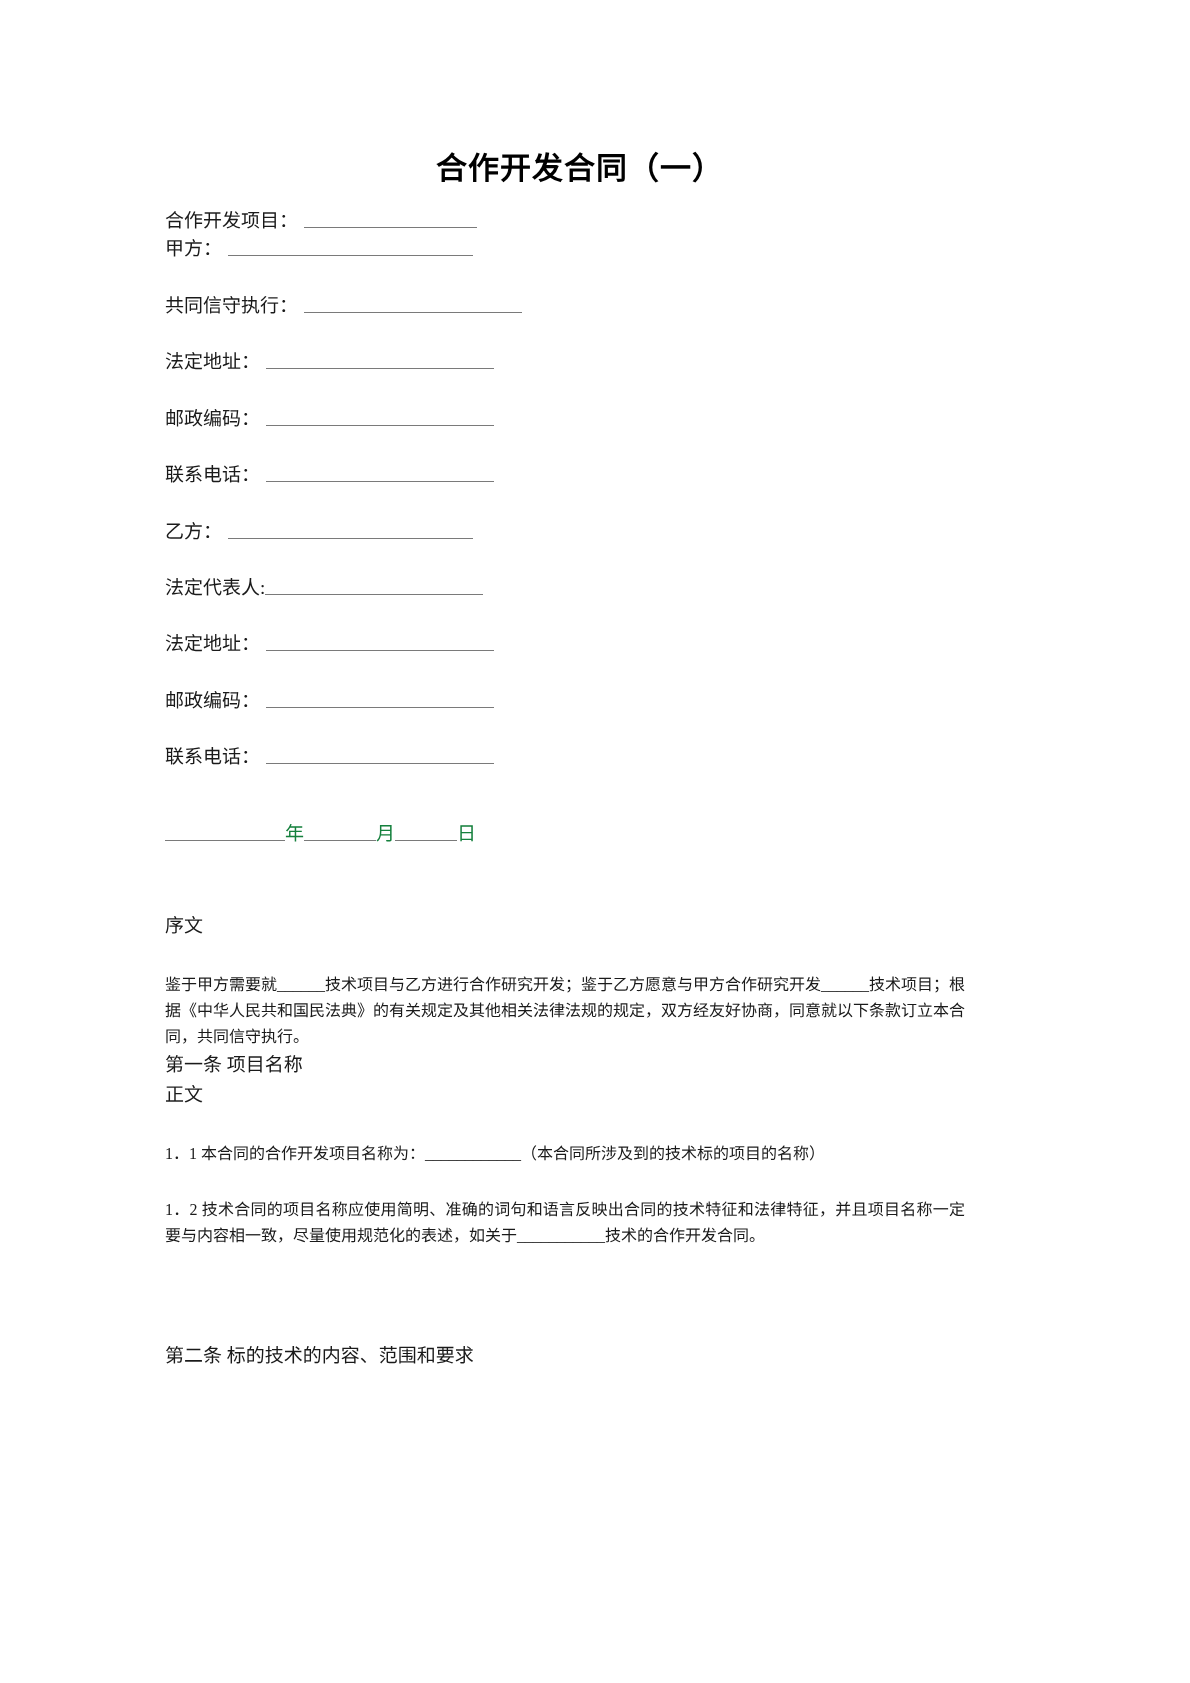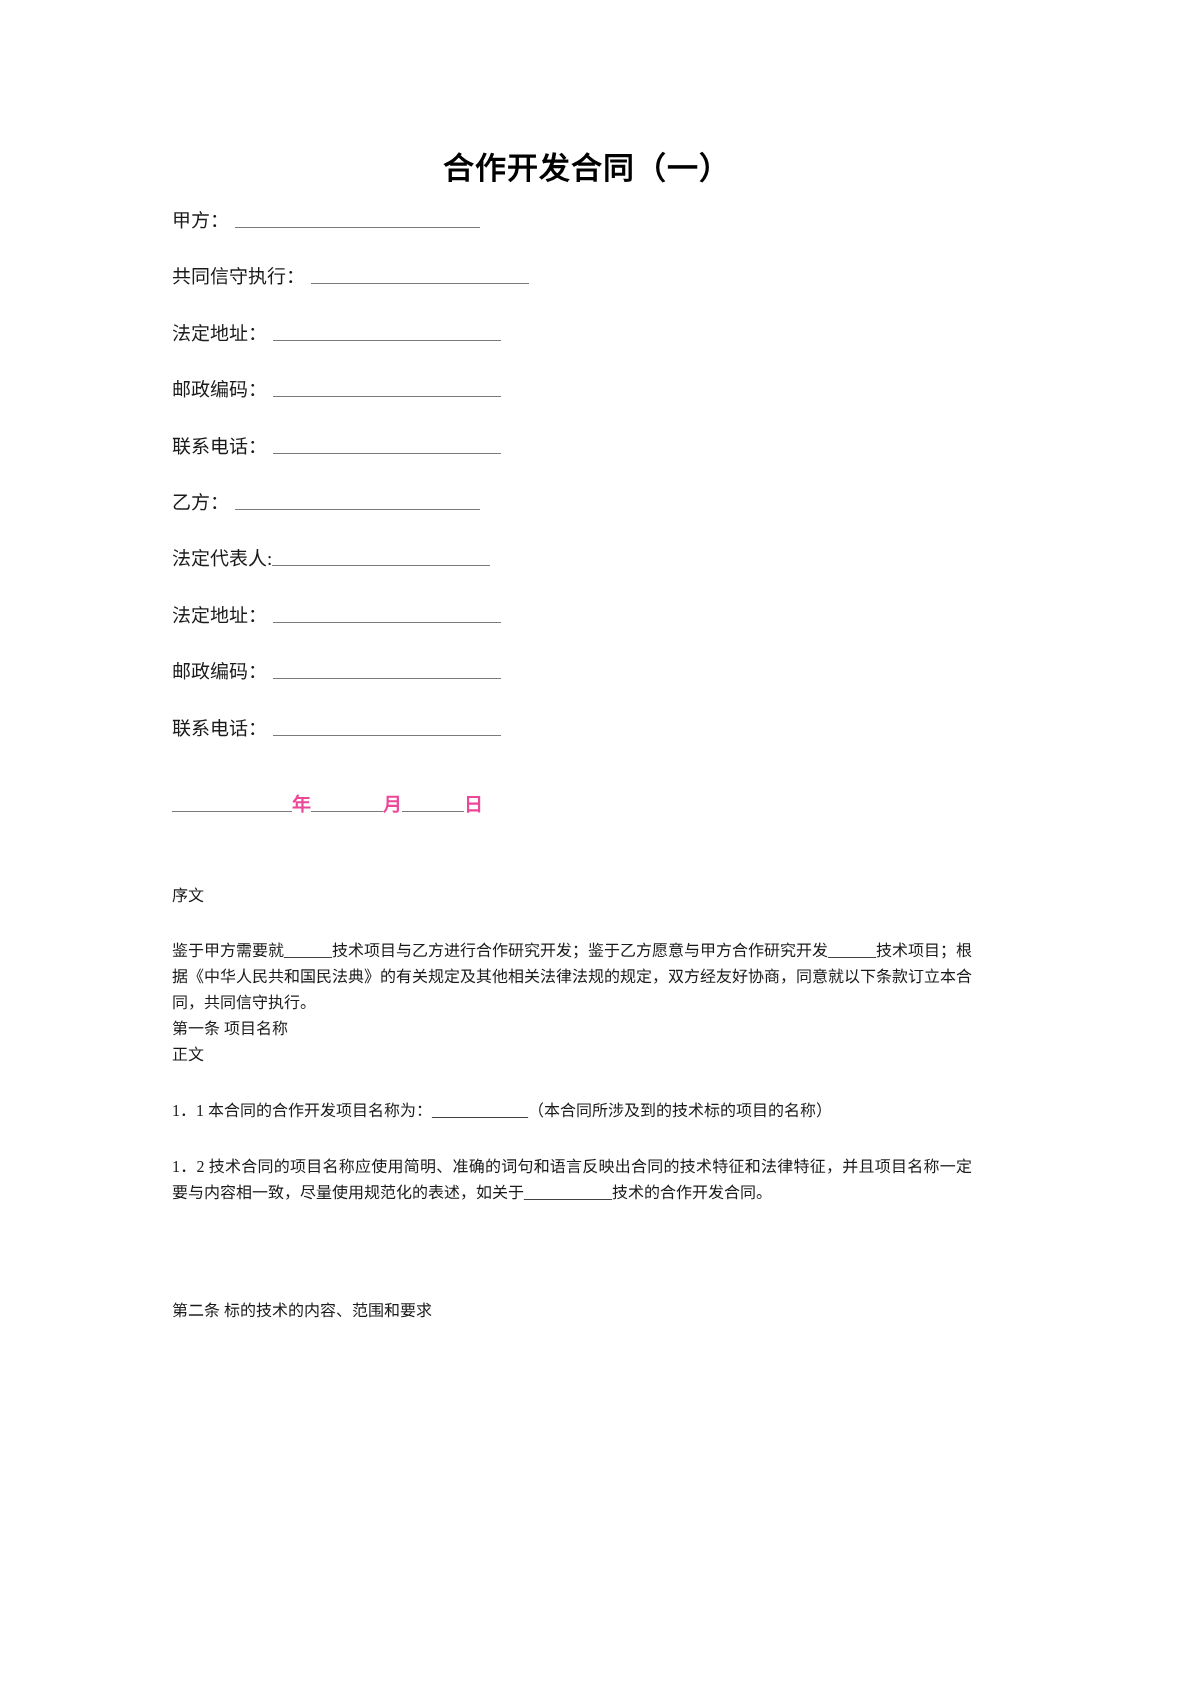--- a/index.html
+++ b/index.html
@@ -16,21 +16,21 @@
     position: relative;
     width: 1190px;
     height: 1683px;
     margin: 0 auto;
     background: #ffffff;
     box-sizing: border-box;
     overflow: hidden;
   }
   .content {
     position: absolute;
-    left: 172px;
+    left: 165px;
     top: 150px;
     width: 800px;
   }
 
   
   .doc-title {
     font-size: 31px;
     font-weight: bold;
     text-align: center;
     letter-spacing: 1px;
@@ -67,57 +67,59 @@
   .rule.w-225 { width: 228px; }
   .gap-sm { display: inline-block; width: 6px; }
 
   .field-spacer { height: 27px; }
 
   
   .date-line {
     font-size: 19px;
     line-height: 1.6;
     white-space: nowrap;
-    color: #ec4899;
-    font-weight: bold;
+    color: #15803d;
   }
   .rule.w-dy { width: 120px; }
   .rule.w-dm { width: 72px; }
   .rule.w-dd { width: 62px; }
 
   
   .section-gap-lg { height: 62px; }
   .section-gap-md { height: 30px; }
   .section-gap-sm { height: 20px; }
 
   .para {
     font-size: 16px;
     line-height: 1.62;
     color: #1a1a1a;
     text-align: justify;
     text-justify: inter-ideograph;
     margin: 0;
   }
   .plain-line {
-    font-size: 16px;
+    font-size: 19px;
     line-height: 1.62;
     color: #1a1a1a;
     margin: 0;
   }
 </style>
 </head>
 <body>
 
 <div class="page">
   <div class="content">
 
     <h1 class="doc-title">合作开发合同（一）</h1>
 
     <div class="field-block">
 
+      <div class="field-row tight">
+        <span class="field-label">合作开发项目：</span><span class="gap-sm"></span><span class="rule w-170"></span>
+      </div>
 
       <div class="field-row tight">
         <span class="field-label">甲方：</span><span class="gap-sm"></span><span class="rule w-240"></span>
       </div>
 
       <div class="field-spacer"></div>
 
       <div class="field-row">
         <span class="field-label">共同信守执行：</span><span class="gap-sm"></span><span class="rule w-215"></span>
       </div>

